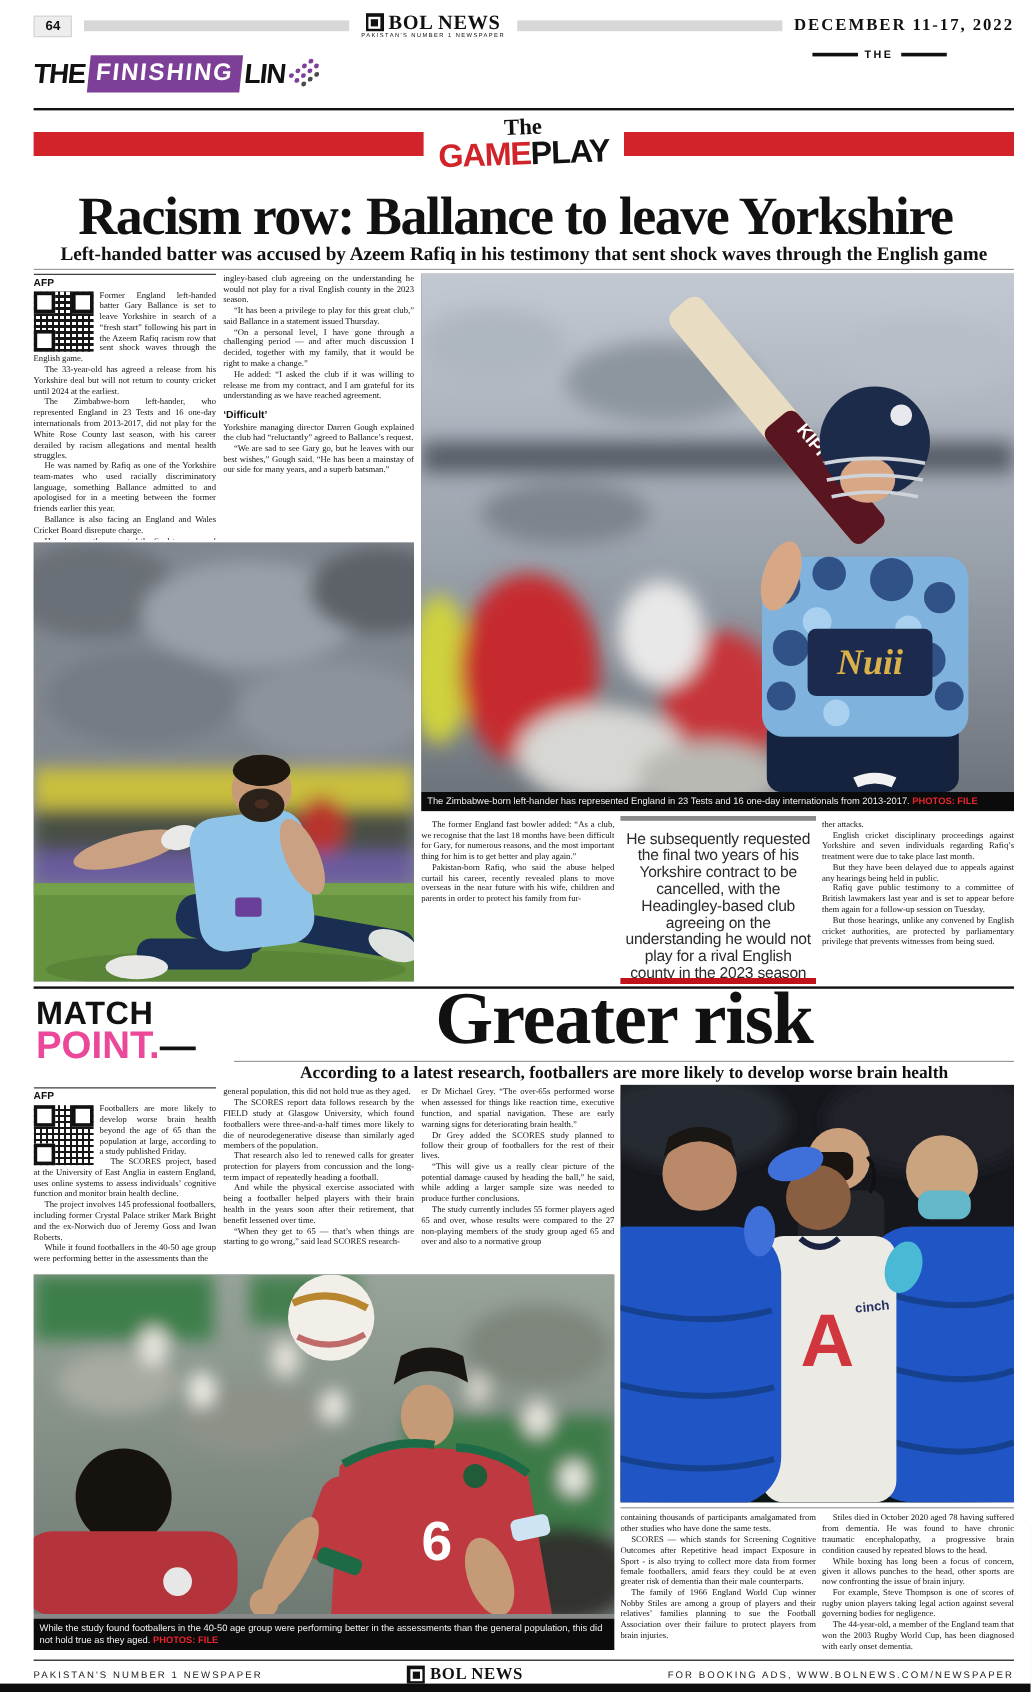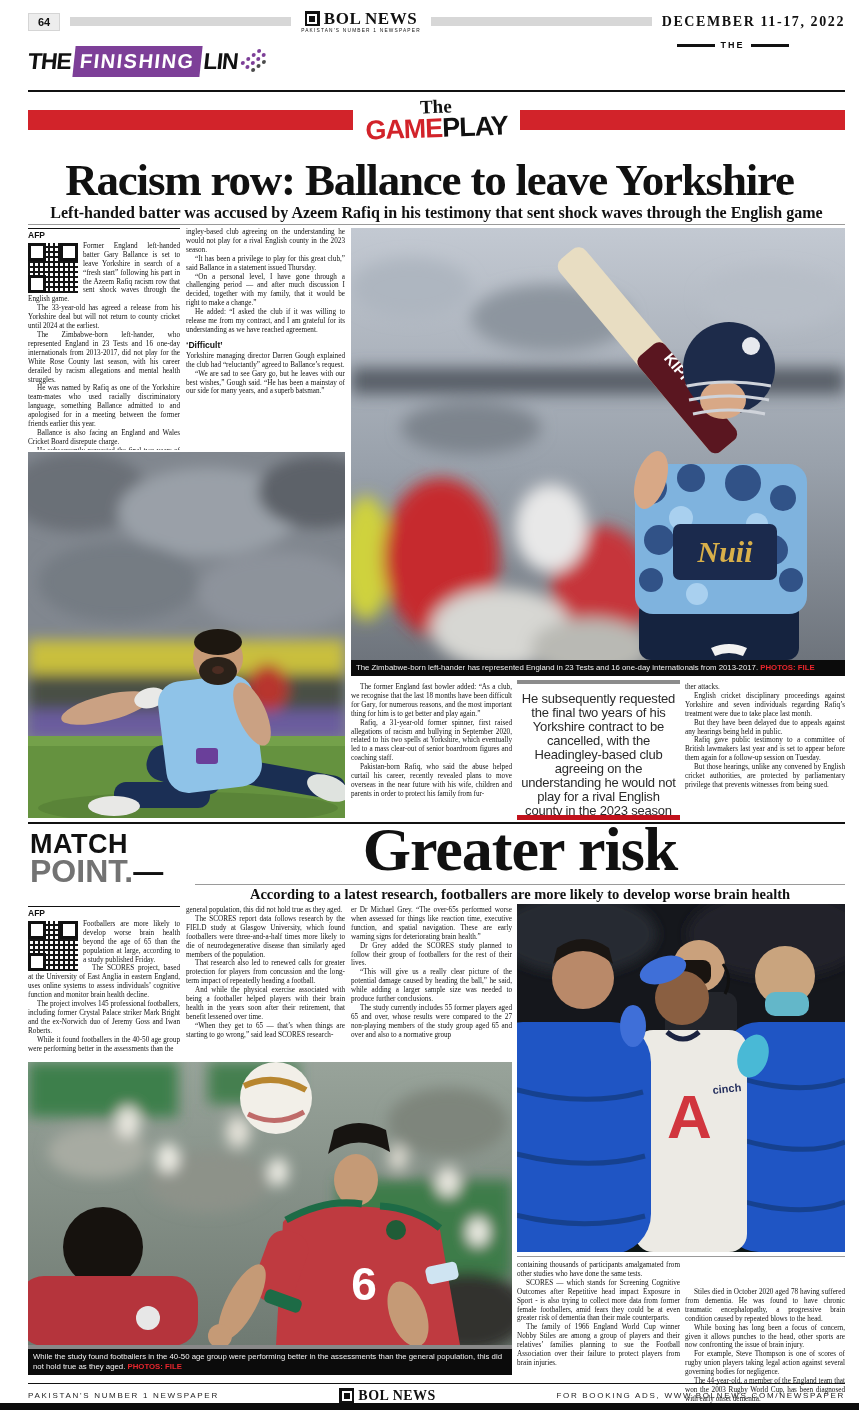--- a/index.html
+++ b/index.html
@@ -35,21 +35,21 @@
   .gameplay-row{display:flex;align-items:center;gap:12px;}
   .red-bar{height:20px;background:#d2232a;flex:1;}
   .gp{text-align:center;font-family:"Liberation Sans",sans-serif;font-weight:800;transform:rotate(-2deg);line-height:.95;}
   .gp-the{font-family:"Liberation Serif",serif;font-weight:700;font-size:19px;}
   .gp-word{font-size:27px;letter-spacing:-1px;}
   .gp-game{color:#d2232a;}
   .gp-play{color:#111;}
 
   .matchpoint{font-family:"Liberation Sans",sans-serif;font-weight:800;line-height:.92;}
   .mp-match{font-size:27px;letter-spacing:.5px;}
-  .mp-point{font-size:32px;color:#737373;}
+  .mp-point{font-size:32px;color:#ec4899;}
   .mp-dash{font-size:30px;color:#111;letter-spacing:-2px;}
 
   
   .headline1{font-weight:700;font-size:45px;letter-spacing:-1.2px;text-align:center;white-space:nowrap;line-height:1;}
   .subhead1{font-weight:700;font-size:16px;text-align:center;line-height:1.1;}
   .headline2{font-weight:700;font-size:62px;letter-spacing:-1px;text-align:center;white-space:nowrap;line-height:1;}
   .subhead2{font-weight:700;font-size:14.5px;text-align:center;line-height:1.1;}
 
   
   .col{font-size:7.2px;line-height:8.9px;text-align:justify;overflow:hidden;}
@@ -283,21 +283,20 @@
         <ellipse cx="190" cy="219" rx="19" ry="14" fill="#2a2119"></ellipse>
         <ellipse cx="190" cy="190" rx="24" ry="13" fill="#1d1710"></ellipse>
         <ellipse cx="190" cy="218" rx="6" ry="4" fill="#4b2c22"></ellipse>
       </g>
     </svg>
   </div>
 
   <div class="abs col" style="left:351px;top:683px;width:161px;height:134px;">
     <div data-bind-list="article1.col3">
         <p class="para">The former England fast bowler added: “As a club, we recognise that the last 18 months have been difficult for Gary, for numerous reasons, and the most important thing for him is to get better and play again.”</p>
-        <p class="para">Rafiq, a 31-year-old former spinner, first raised allegations of racism and bullying in September 2020, related to his two spells at Yorkshire, which eventually led to a mass clear-out of senior boardroom figures and coaching staff.</p>
         <p class="para">Pakistan-born Rafiq, who said the abuse helped curtail his career, recently revealed plans to move overseas in the near future with his wife, children and parents in order to protect his family from fur-</p>
       </div>
   </div>
 
   <div class="abs pullquote" style="left:517px;top:680px;width:163px;height:140px;" data-bind="article1.pull_quote">He subsequently requested the final two years of his Yorkshire contract to be cancelled, with the Headingley-based club agreeing on the understanding he would not play for a rival English county in the 2023 season</div>
 
   <div class="abs col cont" style="left:685px;top:683px;width:160px;height:134px;">
     <div data-bind-list="article1.col5">
         <p class="para">ther attacks.</p>
         <p class="para">English cricket disciplinary proceedings against Yorkshire and seven individuals regarding Rafiq’s treatment were due to take place last month.</p>
@@ -452,21 +451,21 @@
   </div>
 
   <div class="abs thinrule" style="left:517px;top:1256px;width:328px;height:1px;"></div>
   <div class="abs col cont" style="left:517px;top:1261px;width:163px;height:117px;">
     <div data-bind-list="article2.col4">
         <p class="para">containing thousands of participants amalgamated from other studies who have done the same tests.</p>
         <p class="para">SCORES — which stands for Screening Cognitive Outcomes after Repetitive head impact Exposure in Sport - is also trying to collect more data from former female footballers, amid fears they could be at even greater risk of dementia than their male counterparts.</p>
         <p class="para">The family of 1966 England World Cup winner Nobby Stiles are among a group of players and their relatives’ families planning to sue the Football Association over their failure to protect players from brain injuries.</p>
       </div>
   </div>
-  <div class="abs col" style="left:685px;top:1261px;width:160px;height:117px;margin-top:27px;">
+  <div class="abs col" style="left:685px;top:1261px;width:160px;height:117px;">
     <div data-bind-list="article2.col5">
         <p class="para">Stiles died in October 2020 aged 78 having suffered from dementia. He was found to have chronic traumatic encephalopathy, a progressive brain condition caused by repeated blows to the head.</p>
         <p class="para">While boxing has long been a focus of concern, given it allows punches to the head, other sports are now confronting the issue of brain injury.</p>
         <p class="para">For example, Steve Thompson is one of scores of rugby union players taking legal action against several governing bodies for negligence.</p>
         <p class="para">The 44-year-old, a member of the England team that won the 2003 Rugby World Cup, has been diagnosed with early onset dementia.</p>
       </div>
   </div>
 
   <div class="abs rule" style="left:28px;top:1383px;width:817px;height:1px;"></div>
   <div class="abs footer-row" style="left:28px;top:1388px;width:817px;">

